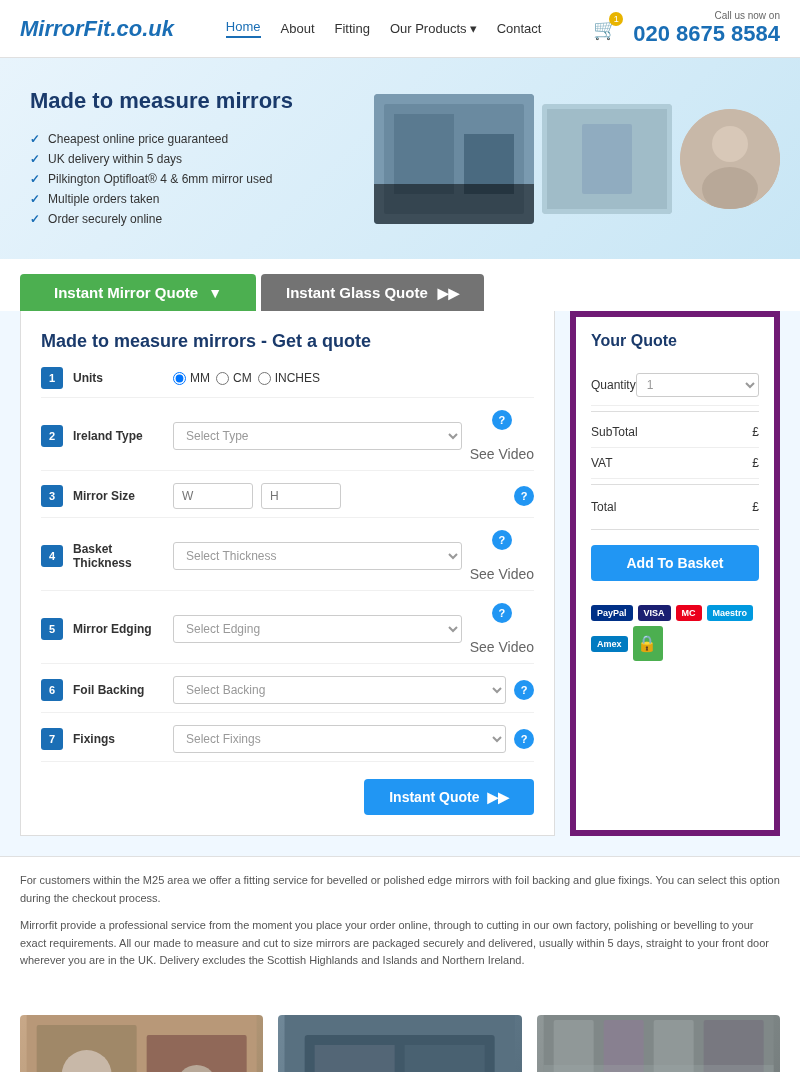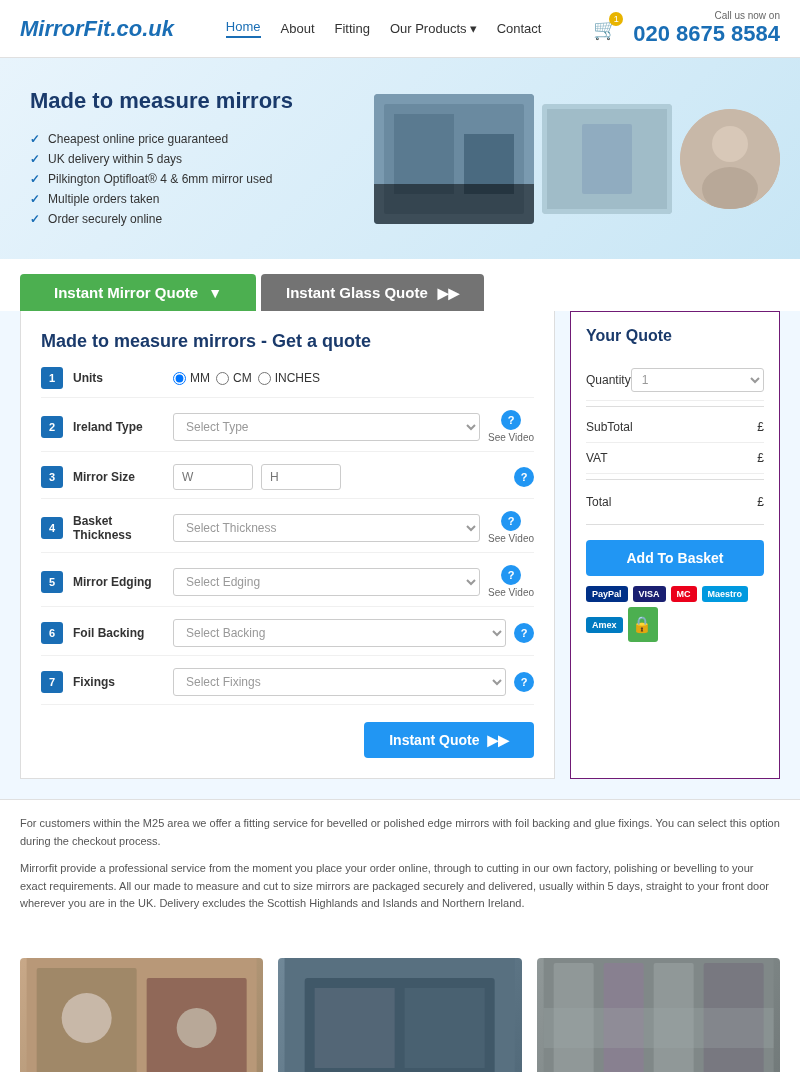--- a/index.html
+++ b/index.html
@@ -35,51 +35,51 @@
 
     
     .quote-tabs { display: flex; gap: 0; padding: 15px 20px 0; }
     .tab-mirror { background: #4caf50; color: #fff; padding: 10px 34px; font-size: 15px; font-weight: bold; border-radius: 4px 4px 0 0; display: flex; align-items: center; gap: 10px; cursor: pointer; }
     .tab-glass { background: #737373; color: #fff; padding: 10px 25px; font-size: 15px; font-weight: bold; border-radius: 4px 4px 0 0; display: flex; align-items: center; gap: 10px; cursor: pointer; margin-left: 5px; }
     .tab-arrow { font-size: 14px; }
 
     
     .main-content { display: flex; gap: 0; padding: 0 20px 20px; background: #f0f8ff; }
     .quote-form-section { flex: 1; background: #fff; padding: 20px; border: 1px solid #ddd; border-top: none; }
-    .quote-right { width: 210px; background: #fff; padding: 15px; border: 1px solid #701a75; margin-left: 15px; }
+    .quote-right { width: 210px; background: #fff; padding: 15px; border: 6px solid #701a75; margin-left: 15px; }
 
     .form-title { font-size: 18px; color: #1a3a6b; margin-bottom: 15px; }
 
     .form-row { display: flex; align-items: center; margin-bottom: 12px; padding-bottom: 8px; border-bottom: 1px solid #f0f0f0; }
     .row-num { width: 22px; height: 22px; background: #1a6eb5; color: #fff; border-radius: 3px; display: flex; align-items: center; justify-content: center; font-size: 11px; font-weight: bold; margin-right: 10px; flex-shrink: 0; }
     .row-label { width: 100px; font-size: 12px; color: #333; font-weight: bold; flex-shrink: 0; }
     .row-control { flex: 1; }
     .row-help { margin-left: 8px; display: flex; flex-direction: column; align-items: center; }
     .help-btn { width: 20px; height: 20px; background: #2196f3; color: #fff; border-radius: 50%; display: flex; align-items: center; justify-content: center; font-size: 11px; font-weight: bold; cursor: pointer; }
-    .see-video { font-size: 10px; color: #666; margin-top: 2px; }
+    .see-video { font-size: 14px; color: #666; margin-top: 16px; }
 
     .radio-group { display: flex; gap: 6px; align-items: center; font-size: 12px; }
     .radio-group label { display: flex; align-items: center; gap: 4px; cursor: pointer; }
 
     select { width: 100%; padding: 5px 8px; border: 1px solid #ccc; border-radius: 3px; font-size: 12px; background: #fff; color: #999; }
     .size-inputs { display: flex; gap: 8px; }
     .size-inputs input { width: 80px; padding: 5px 8px; border: 1px solid #ccc; border-radius: 3px; font-size: 12px; color: #999; }
 
     .instant-quote-btn { background: #2196f3; color: #fff; padding: 10px 25px; border: none; border-radius: 4px; font-size: 14px; font-weight: bold; cursor: pointer; float: right; margin-top: 5px; display: flex; align-items: center; gap: 8px; }
 
     
     .your-quote-title { font-size: 16px; color: #1a3a6b; margin-bottom: 15px; }
     .quote-row { display: flex; justify-content: space-between; align-items: center; padding: 8px 0; border-bottom: 1px solid #eee; }
     .quote-row:last-of-type { border-bottom: none; }
     .quote-label { font-size: 12px; color: #333; }
     .quote-value { font-size: 12px; color: #333; }
     .qty-select { padding: 3px 6px; border: 1px solid #ccc; border-radius: 3px; font-size: 12px; }
     .quote-total-row { display: flex; justify-content: space-between; padding: 10px 0; }
     .add-basket-btn { background: #2196f3; color: #fff; width: 100%; padding: 10px; border: none; border-radius: 4px; font-size: 14px; font-weight: bold; cursor: pointer; margin-top: 10px; }
-    .payment-icons { display: flex; gap: 5px; align-items: center; margin-top: 10px; flex-wrap: wrap; text-align: center; }
+    .payment-icons { display: flex; gap: 5px; align-items: center; margin-top: 24px; flex-wrap: wrap; text-align: center; }
     .payment-icon { background: #1565c0; color: #fff; padding: 3px 6px; border-radius: 3px; font-size: 9px; font-weight: bold; }
     .payment-icon.paypal { background: #003087; }
     .payment-icon.visa { background: #1a1f71; }
     .payment-icon.mc { background: #eb001b; }
     .payment-icon.maestro { background: #0099df; }
     .payment-icon.amex { background: #007bc1; }
     .lock-icon { width: 30px; height: 35px; background: #4caf50; border-radius: 3px; display: flex; align-items: center; justify-content: center; color: #fff; font-size: 16px; }
 
     
     .info-section { padding: 15px 20px; background: #fff; border-top: 1px solid #e0e0e0; }

